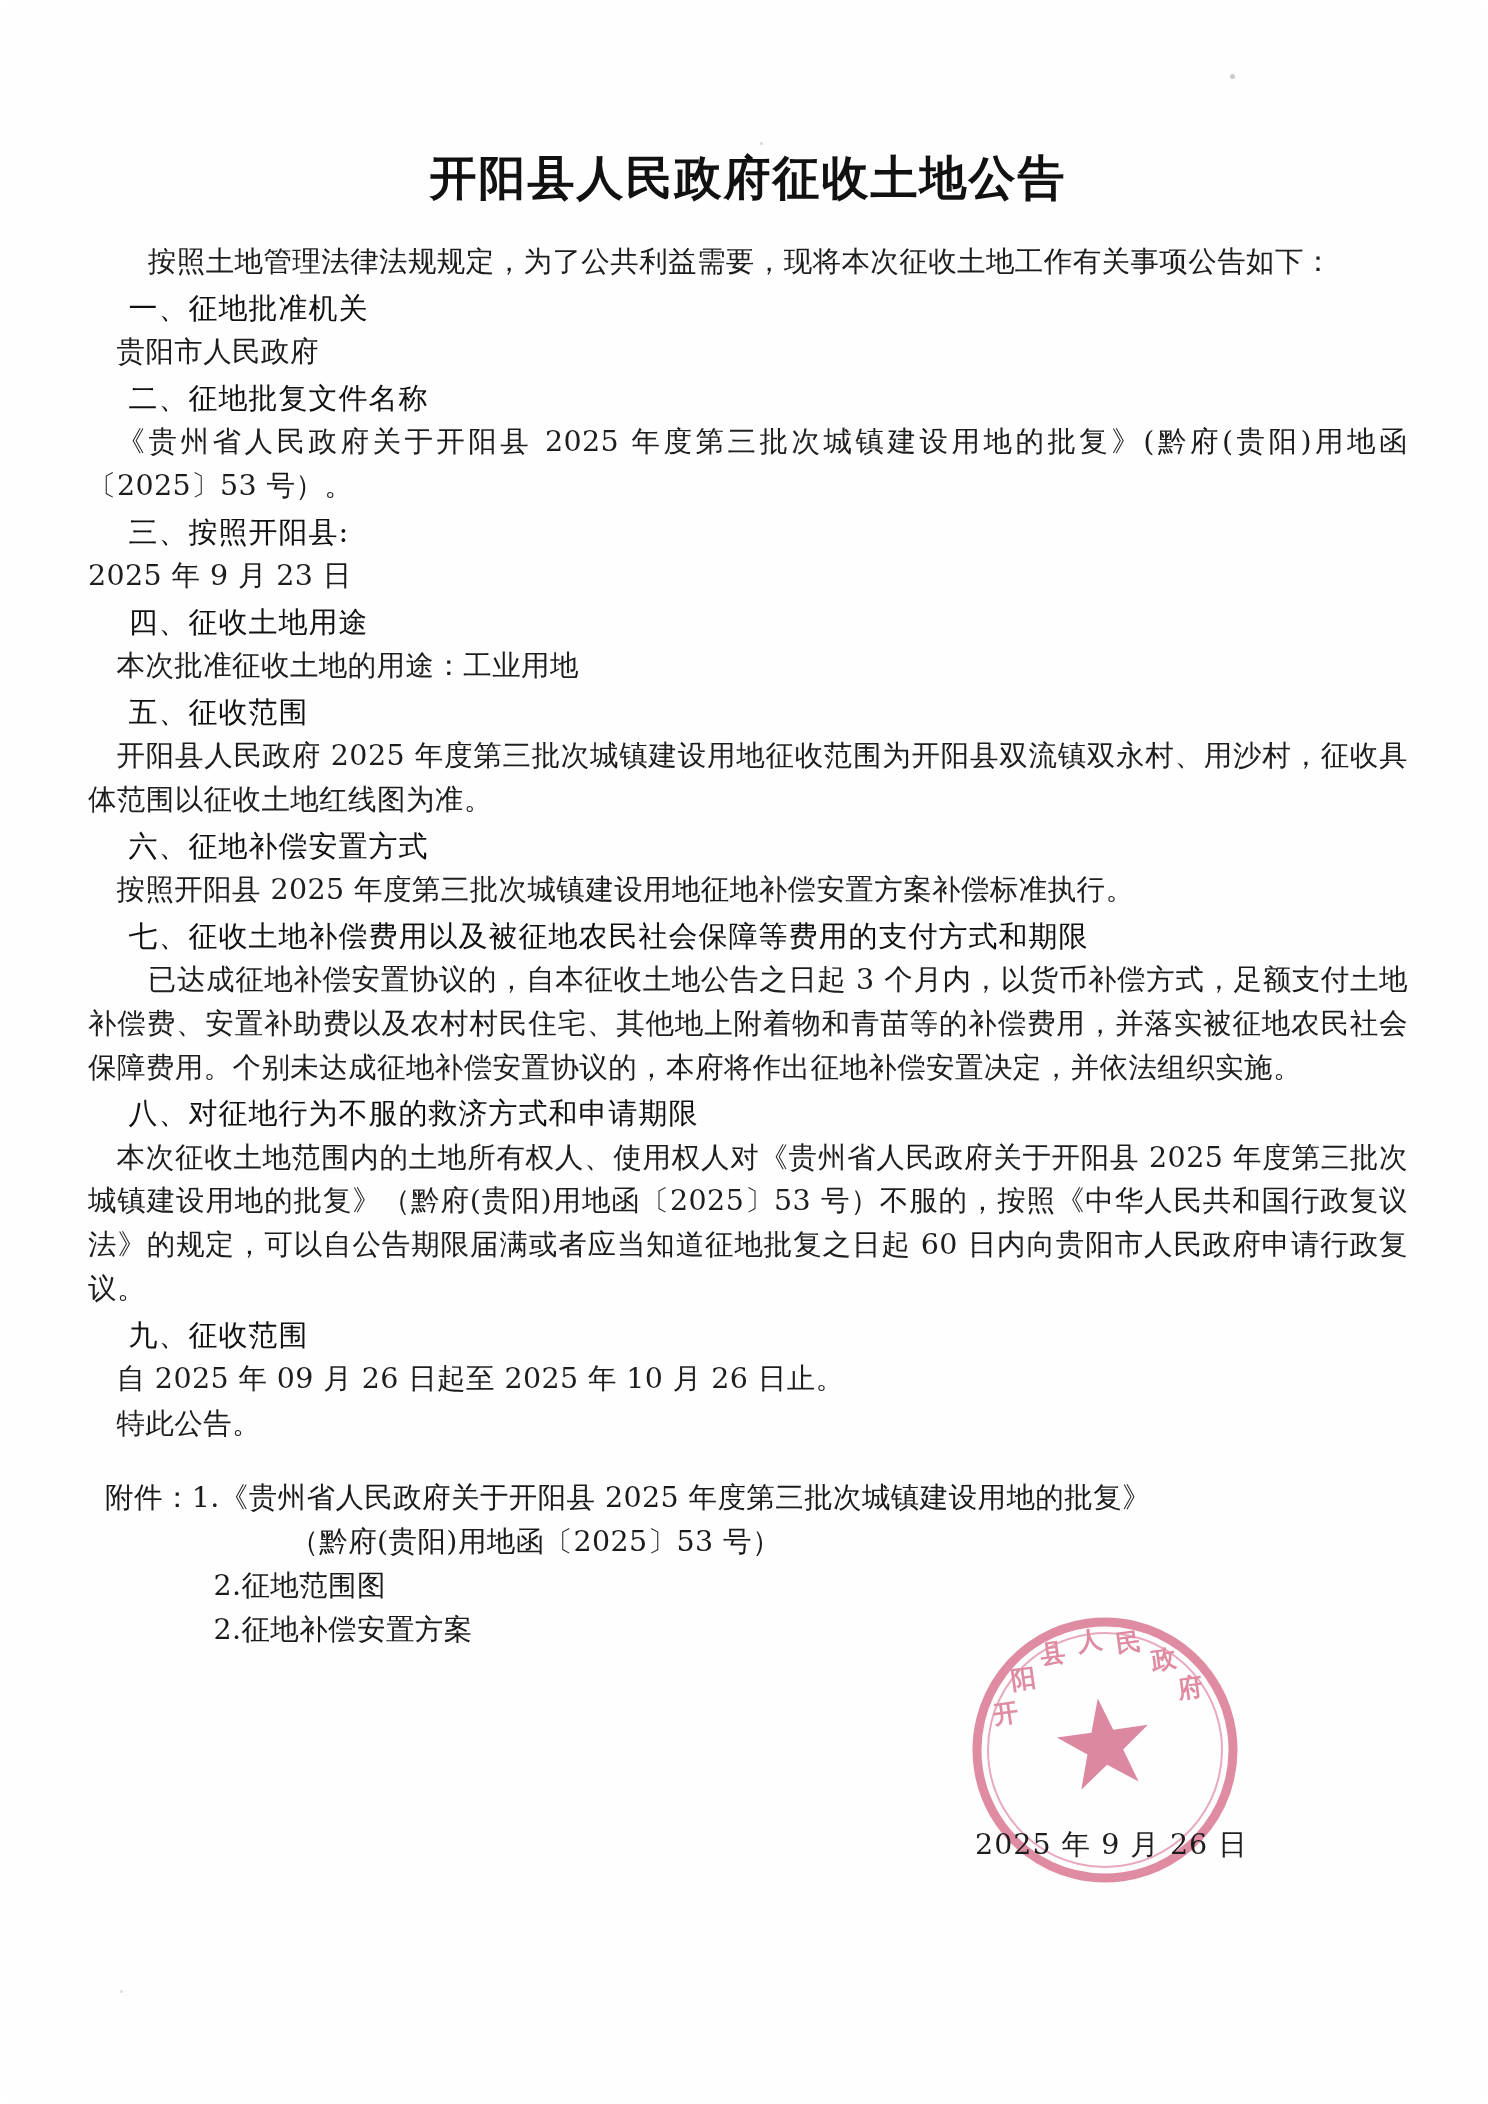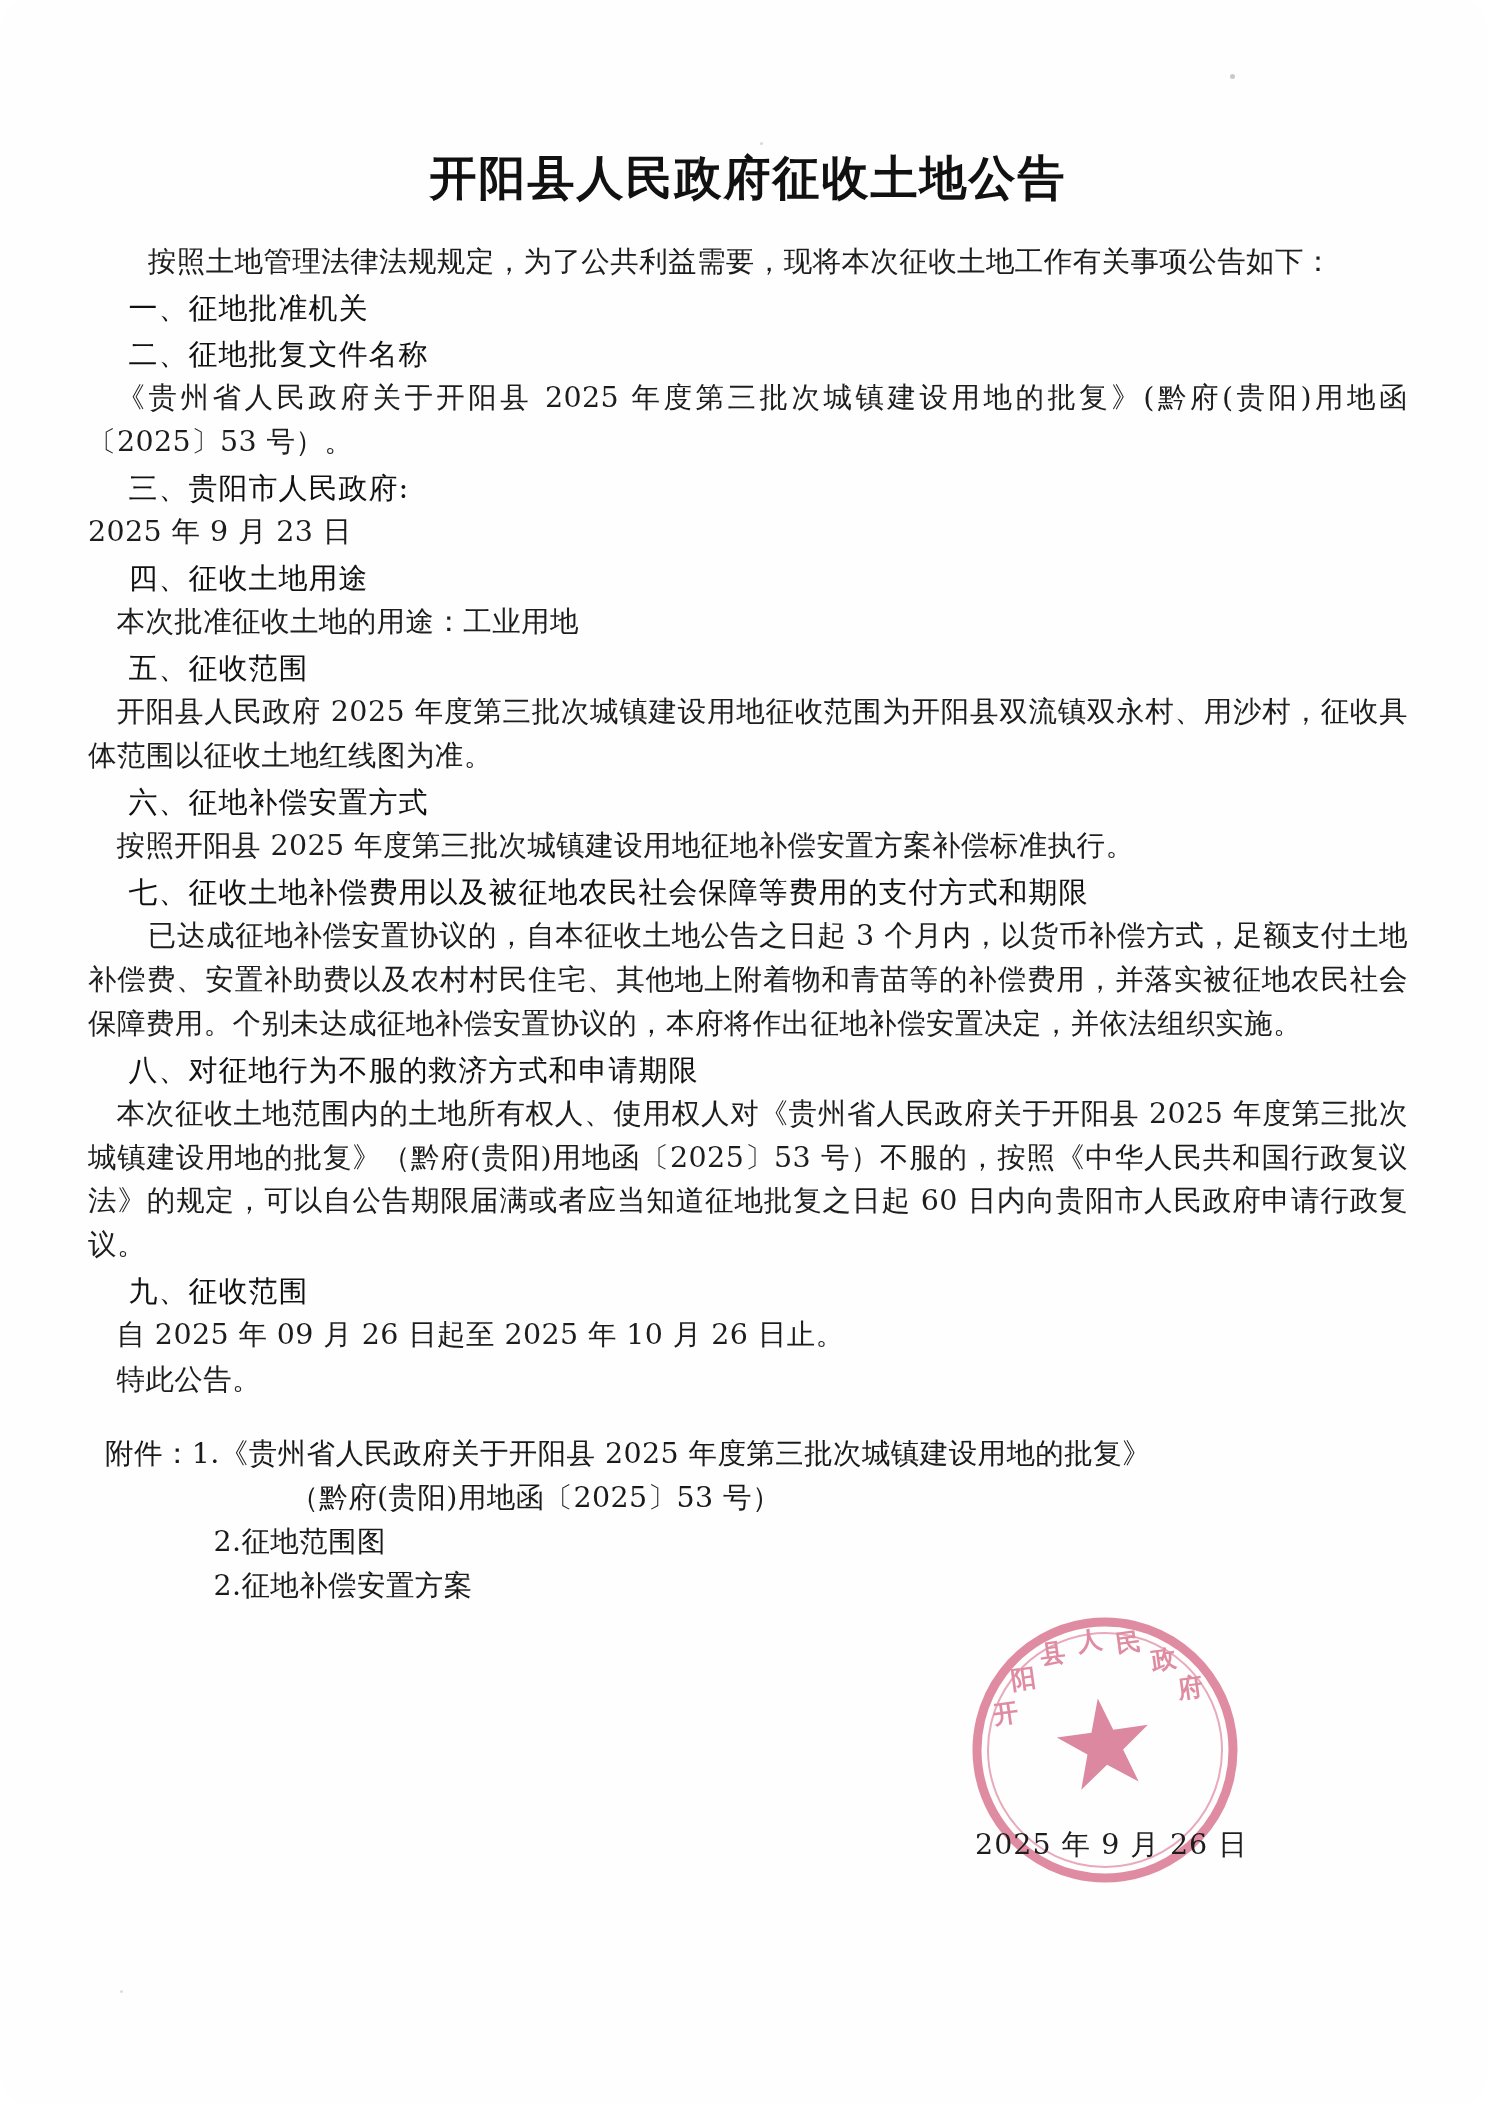--- a/index.html
+++ b/index.html
@@ -111,25 +111,26 @@
   <div class="speck speck-2"></div>
   <div class="speck speck-3"></div>
 
   <div class="doc">
 
     <div class="title">开阳县人民政府征收土地公告</div>
 
     <p class="body indent2">按照土地管理法律法规规定，为了公共利益需要，现将本次征收土地工作有关事项公告如下：</p>
 
     <div class="heading">一、征地批准机关</div>
+    <p class="body indent1">贵阳市人民政府</p>
 
     <div class="heading">二、征地批复文件名称</div>
     <p class="body indent1">《贵州省人民政府关于开阳县 2025 年度第三批次城镇建设用地的批复》(黔府(贵阳)用地函〔2025〕53 号）。</p>
 
-    <div class="heading">三、贵阳市人民政府:</div>
+    <div class="heading">三、按照开阳县:</div>
     <p class="body">2025 年 9 月 23 日</p>
 
     <div class="heading">四、征收土地用途</div>
     <p class="body indent1">本次批准征收土地的用途：工业用地</p>
 
     <div class="heading">五、征收范围</div>
     <p class="body indent1">开阳县人民政府 2025 年度第三批次城镇建设用地征收范围为开阳县双流镇双永村、用沙村，征收具体范围以征收土地红线图为准。</p>
 
     <div class="heading">六、征地补偿安置方式</div>
     <p class="body indent1">按照开阳县 2025 年度第三批次城镇建设用地征地补偿安置方案补偿标准执行。</p>

